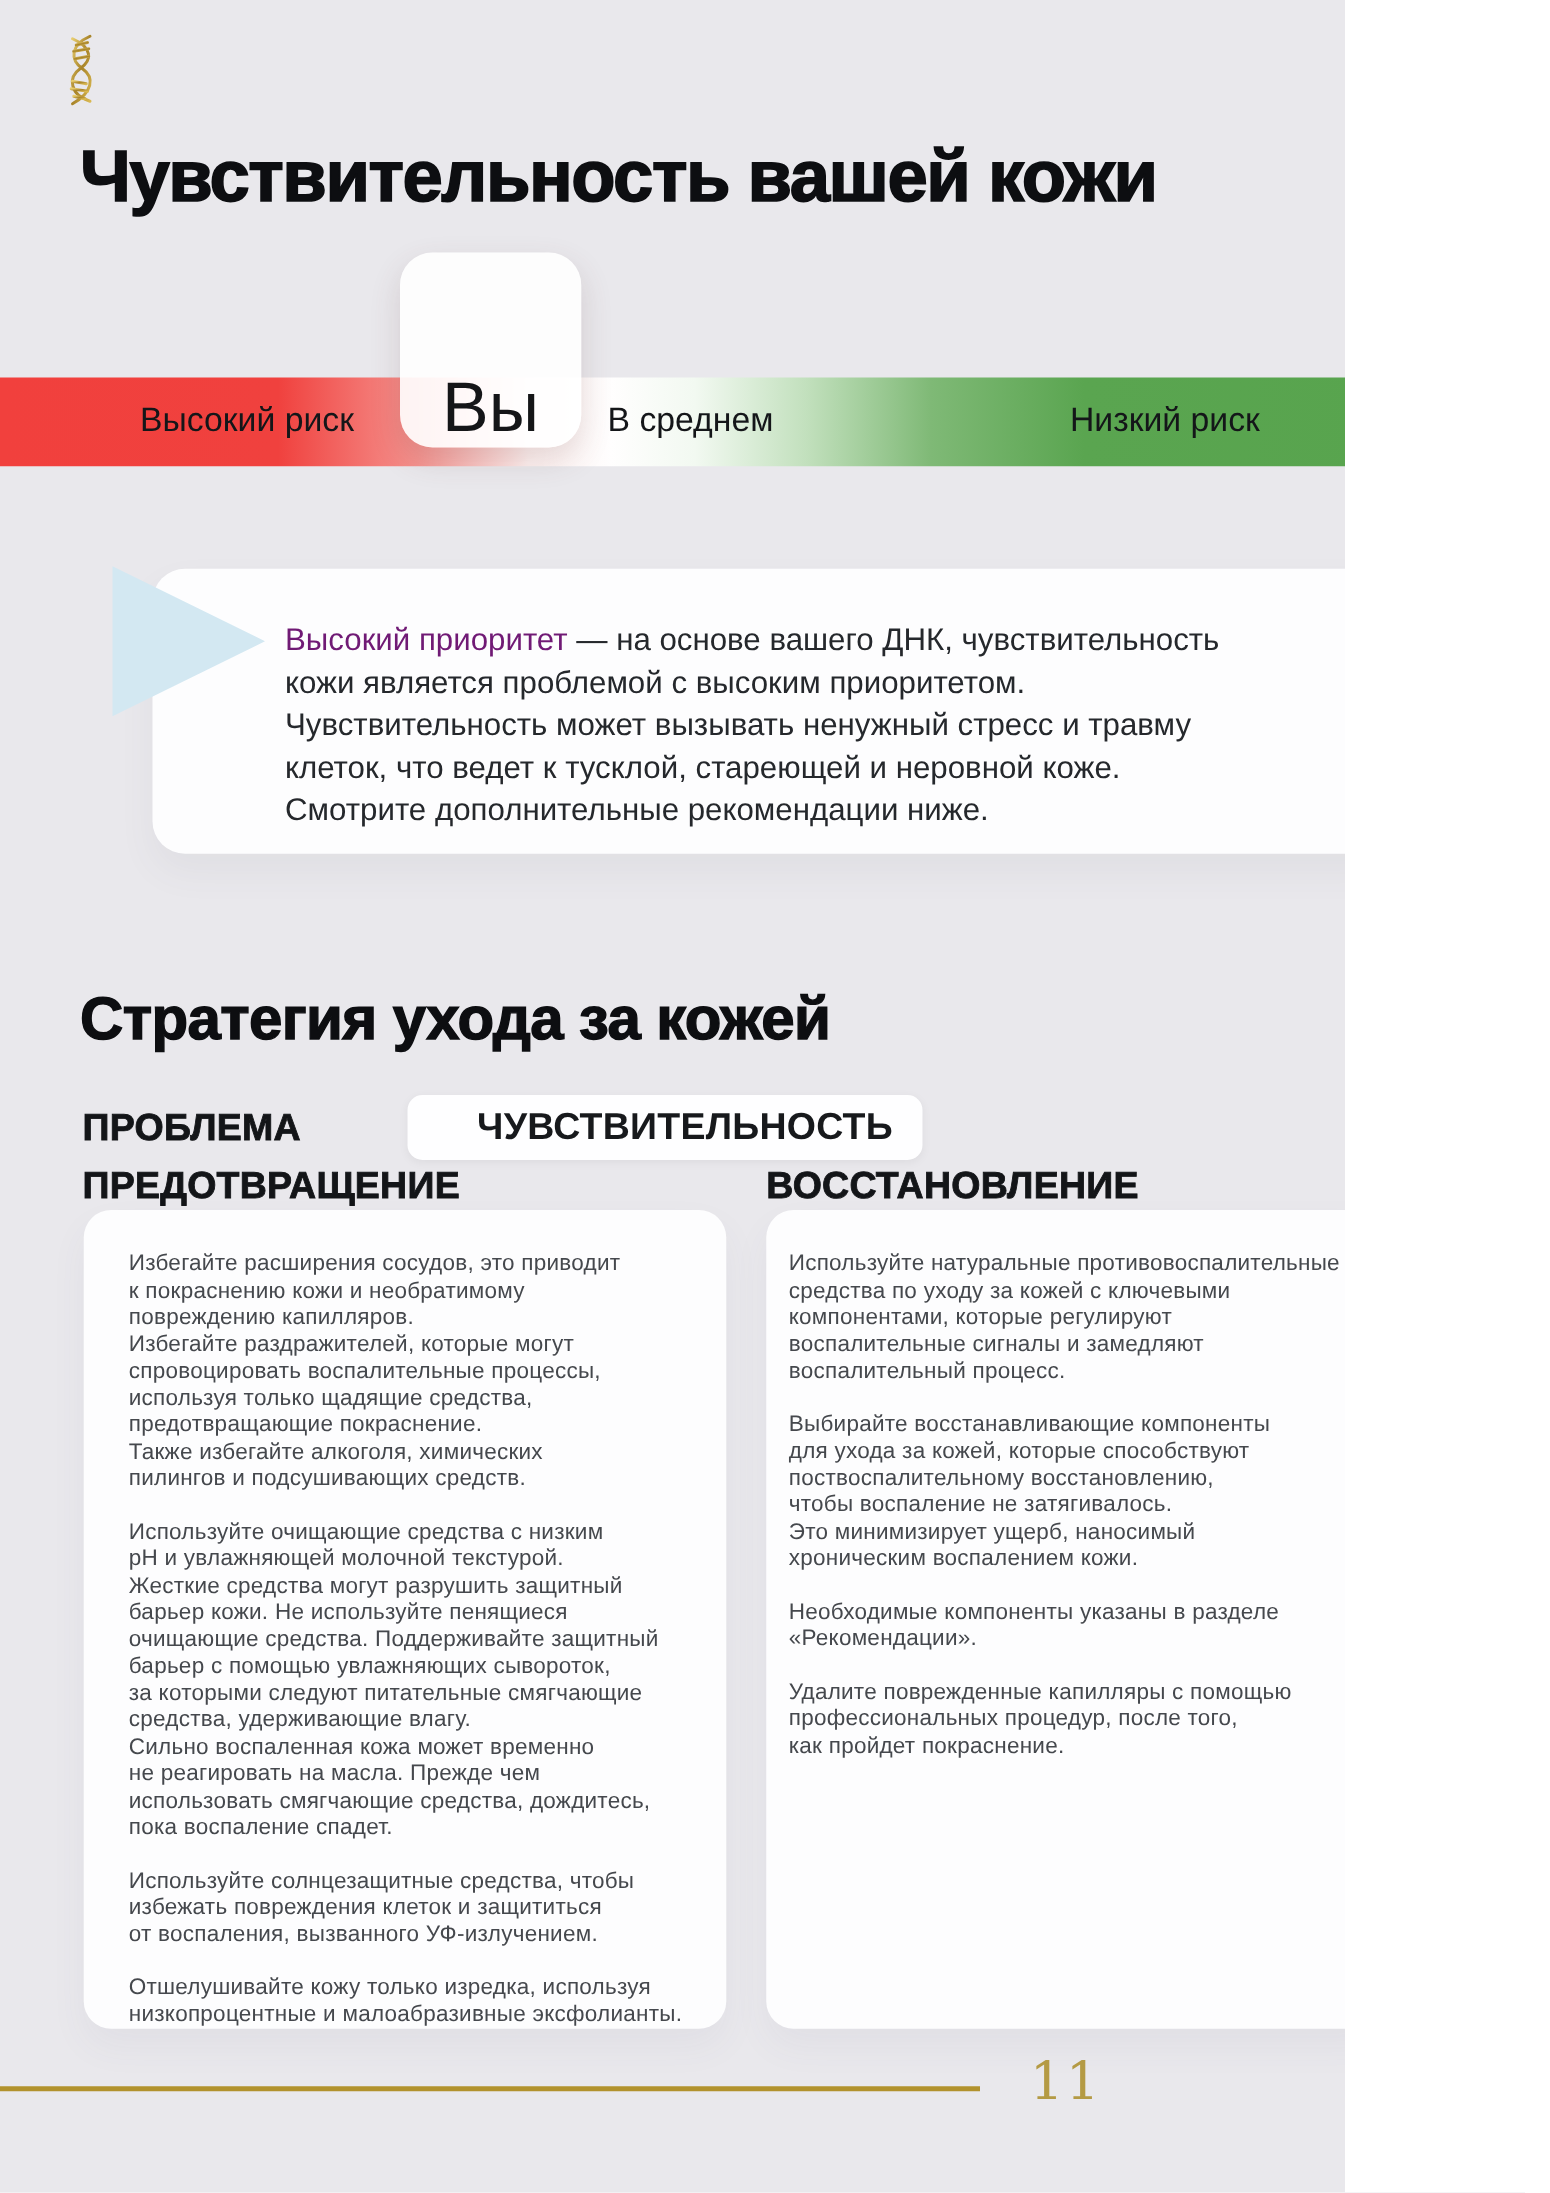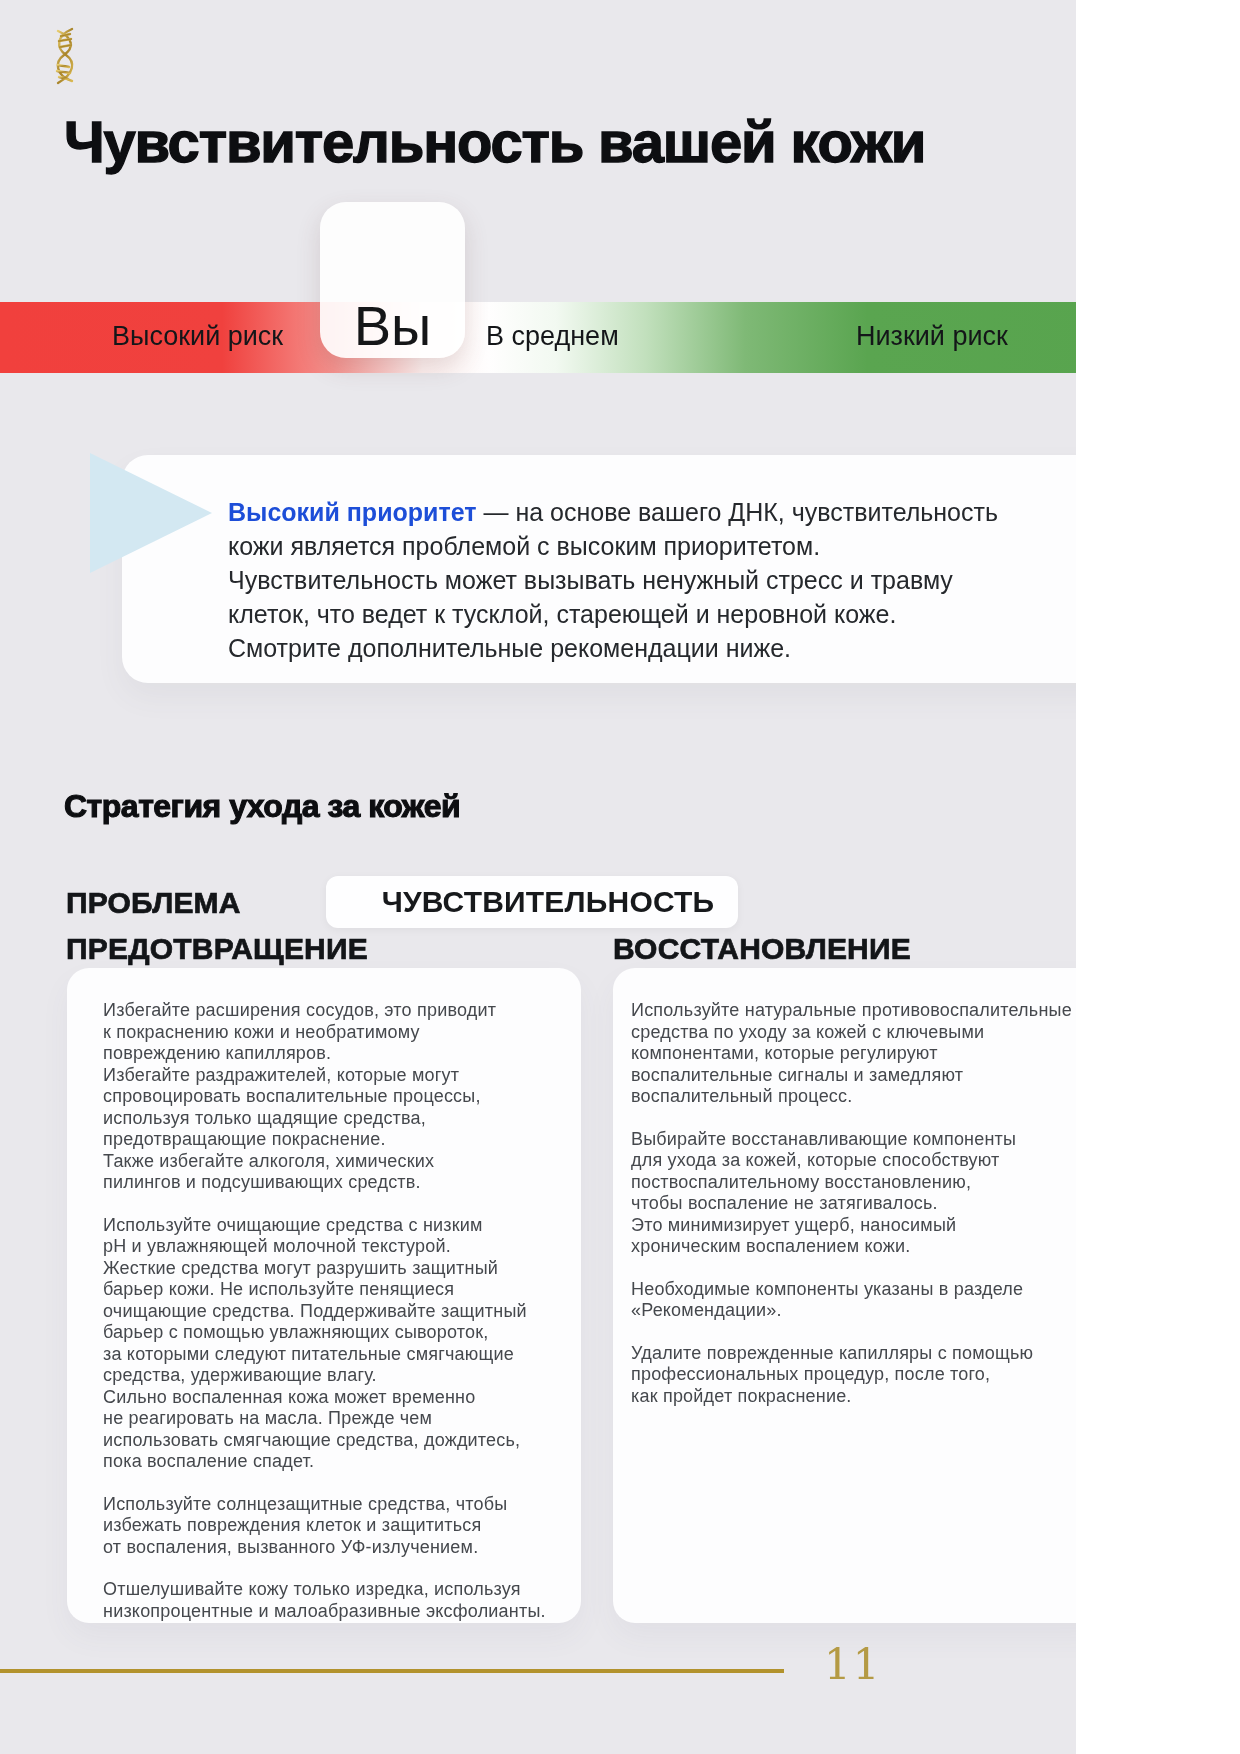--- a/index.html
+++ b/index.html
@@ -47,31 +47,31 @@
   .callout{
     position:absolute;left:122px;top:455px;width:1000px;height:228px;
     box-sizing:border-box;border-radius:26px;background:#fdfdfe;
     box-shadow:0 14px 30px rgba(80,80,110,0.06);
     padding:40px 50px 0 106px;z-index:1;
   }
   .callout p{
     margin:0;font-size:25px;line-height:34px;color:#25282c;
     white-space:pre-line;
   }
-  .callout b{font-weight:bold;color:#1d4ed8;}
+  .callout b{font-weight:normal;color:#701a75;}
   .callout-triangle{
     position:absolute;left:90px;top:453px;width:0;height:0;z-index:2;
     border-top:60px solid transparent;
     border-bottom:60px solid transparent;
     border-left:122px solid #d3e8f2;
   }
   
   .section-title{
     position:absolute;left:64px;top:788px;margin:0;
-    font-size:32px;font-weight:bold;letter-spacing:-0.5px;
+    font-size:48px;font-weight:bold;letter-spacing:-0.5px;
     color:#0d0e11;-webkit-text-stroke:1.1px #0d0e11;white-space:nowrap;
   }
   .caps{
     position:absolute;font-size:30px;font-weight:bold;color:#131518;
     -webkit-text-stroke:0.7px #131518;white-space:nowrap;letter-spacing:0.2px;
   }
   .problem-label{left:66px;top:886px;}
   .problem-chip{
     position:absolute;left:326px;top:876px;width:380px;height:52px;
     background:#fefeff;border-radius:12px;

